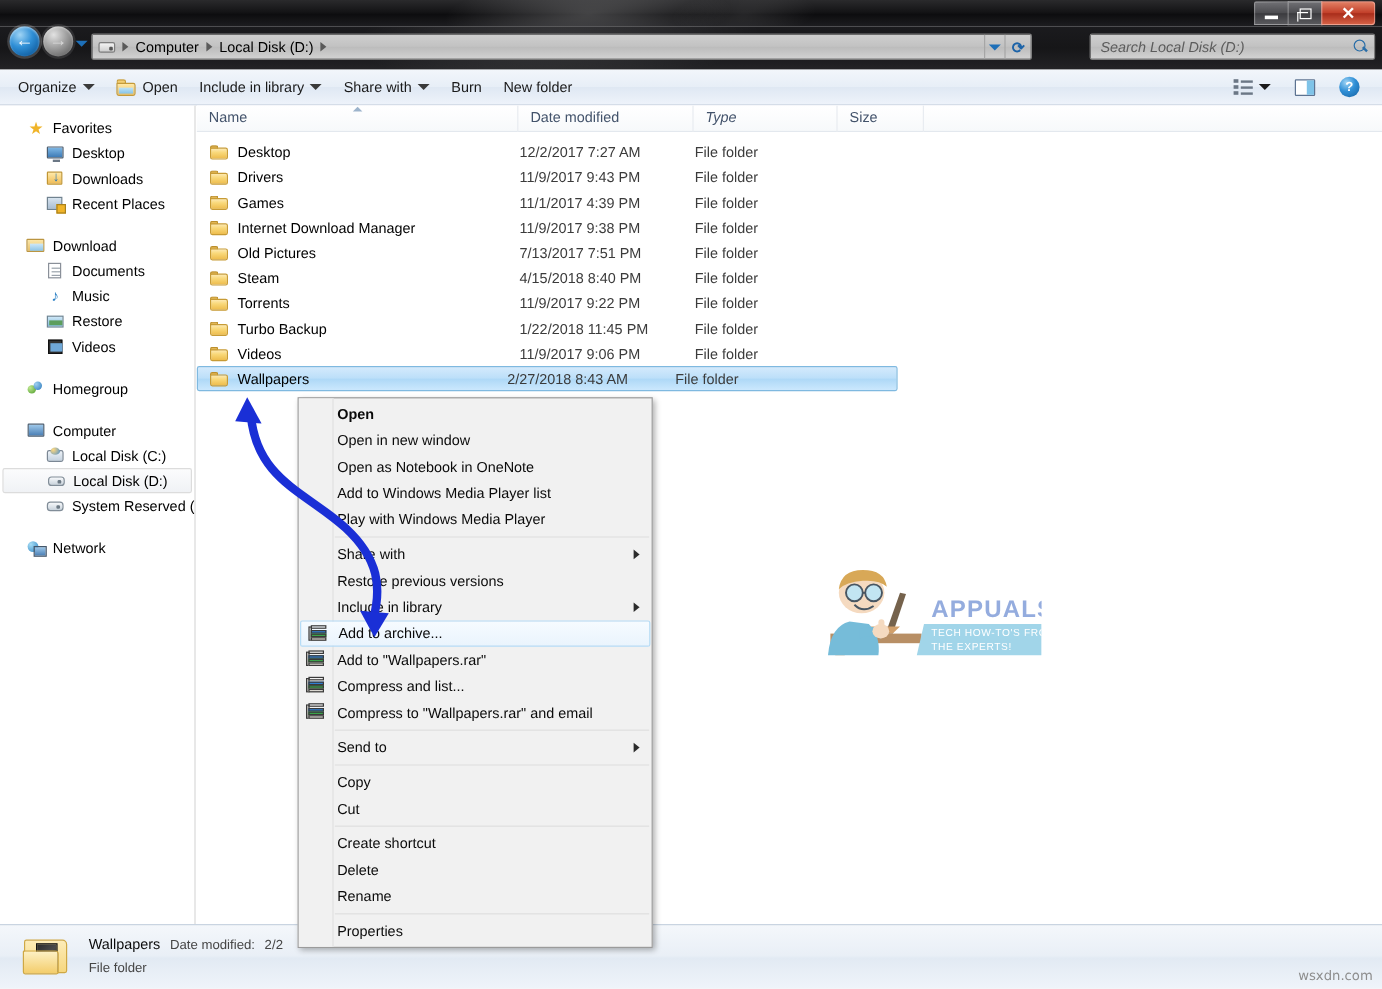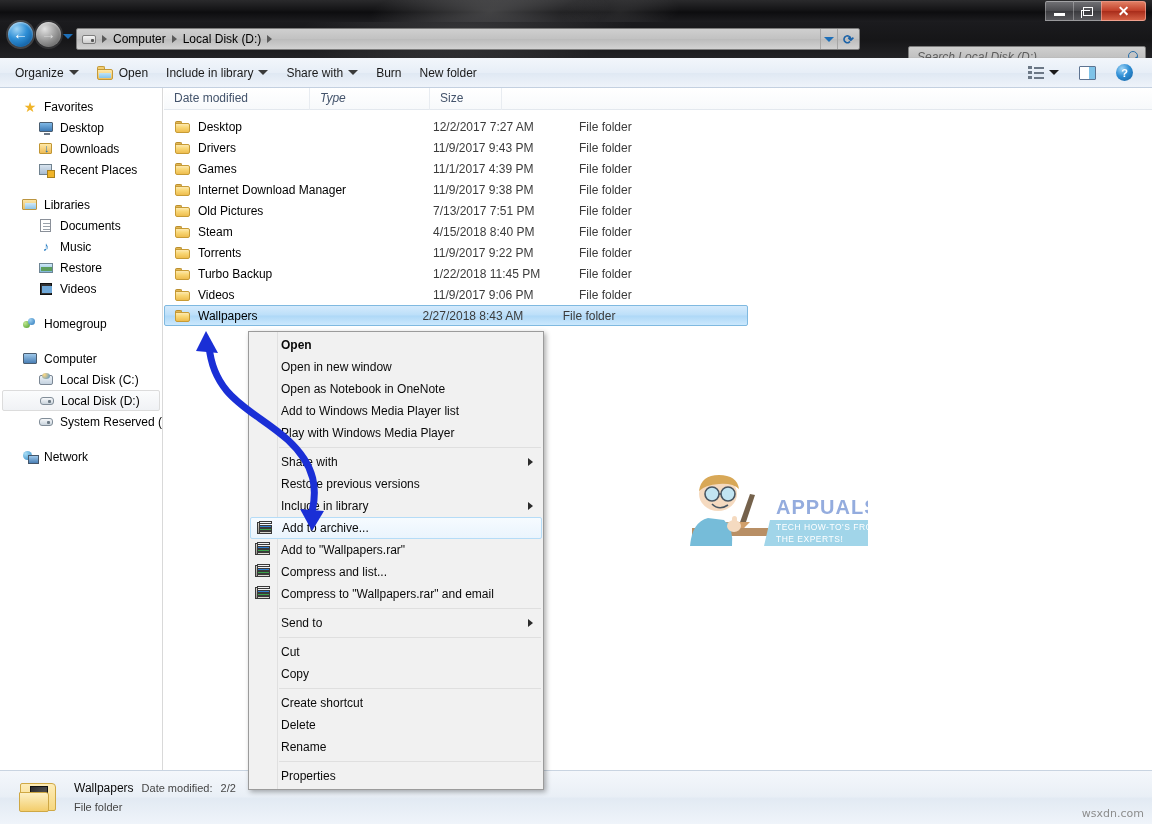--- a/index.html
+++ b/index.html
@@ -149,21 +149,20 @@
     color: #1c63a8; font-size: 13px; font-weight: bold;
   }
 
   .searchbox {
     position: absolute; left: 908px; top: 28px;
     width: 238px; height: 22px;
     background: linear-gradient(to bottom, #cfcfcf 0%, #c2c2c2 48%, #bcbcbc 52%, #d3d3d3 100%);
     border: 1px solid #7c7c7c; border-radius: 2px;
     display: flex; align-items: center;
     padding: 0 4px 0 8px;
-    margin-top: 18px;
   }
   .searchbox .ph {
     flex: 1; font-style: italic; color: #5c5c5c; font-size: 12px;
     overflow: hidden; white-space: nowrap;
   }
   .mag {
     width: 13px; height: 13px; position: relative;
   }
   .mag:before {
     content:""; position:absolute; left:0; top:0; width:8px; height:8px;
@@ -598,21 +597,21 @@
             </span>
           <span>Recent Places</span>
         </div>
       </div>
 
       <div class="navgroup" style="margin-top:14px">
         <div class="navitem">
           <span class="navicon">
               <i class="ic-libraries"></i>
             </span>
-          <span>Libraries</span>
+          <span>Download</span>
         </div>
         <div class="navitem child">
           <span class="navicon">
               <i class="ic-doc"></i>
             </span>
           <span>Documents</span>
         </div>
         <div class="navitem child">
           <span class="navicon">
               <span class="ic-music">♪</span>
@@ -674,20 +673,21 @@
           <span class="navicon">
               <i class="ic-network"></i>
             </span>
           <span>Network</span>
         </div>
       </div>
     </div>
 
     <div class="filepane">
       <div class="colheader">
+        <div class="col col-name sorted">Name</div>
         <div class="col col-date">Date modified</div>
         <div class="col col-type">Type</div>
         <div class="col col-size">Size</div>
       </div>
 
       <div class="rows">
         <div class="frow">
           <div class="fcell-name">
             <span class="folder-ic">
                 <i class="tab"></i>
@@ -906,24 +906,24 @@
     <div class="msep"></div>
 
     <div class="mi">
       <span>Send to</span>
       <span class="submenu-arrow"></span>
     </div>
 
     <div class="msep"></div>
 
     <div class="mi">
+      <span>Copy</span>
+    </div>
+    <div class="mi">
       <span>Cut</span>
-    </div>
-    <div class="mi">
-      <span>Copy</span>
     </div>
 
     <div class="msep"></div>
 
     <div class="mi">
       <span>Create shortcut</span>
     </div>
     <div class="mi">
       <span>Delete</span>
     </div>

